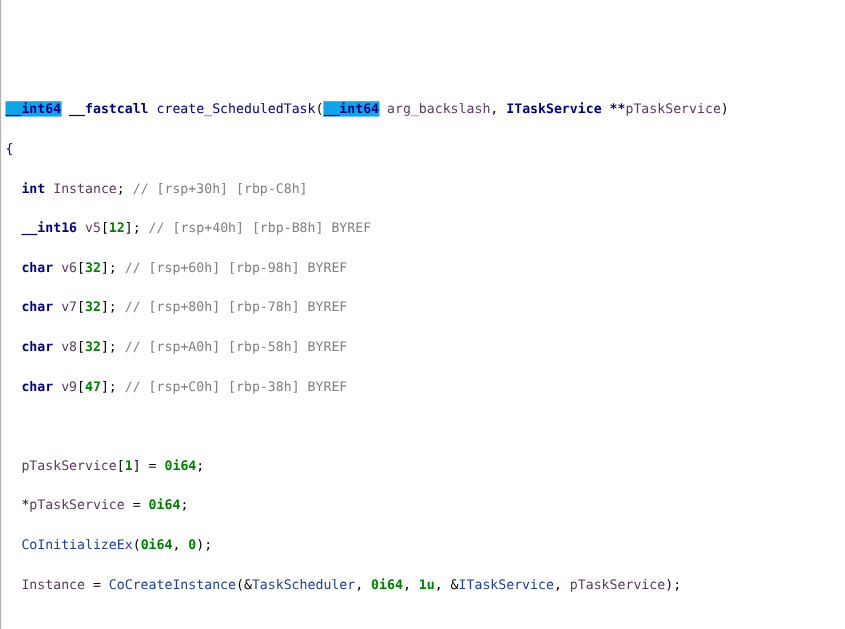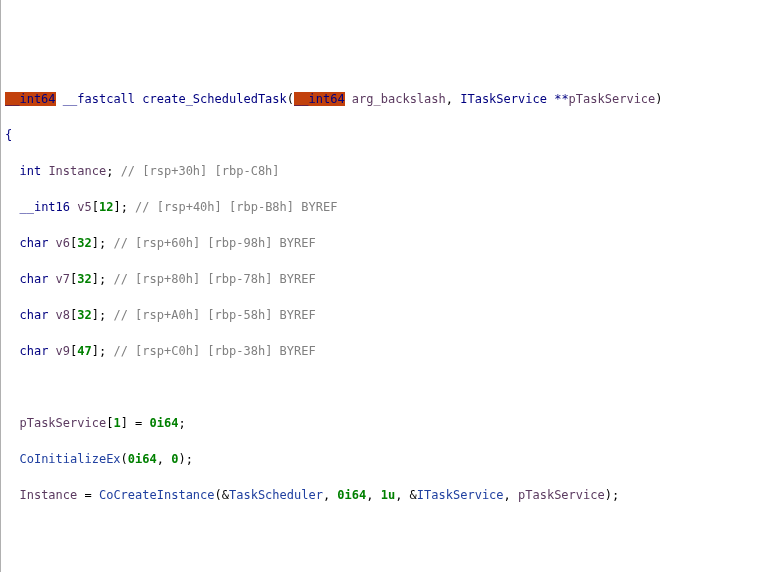--- a/index.html
+++ b/index.html
@@ -9,22 +9,22 @@
     font-family: Consolas, "DejaVu Sans Mono", monospace;
     font-size: 12px;
     line-height: 18px;
     width: 768px;
     height: 572px;
     overflow: hidden;
     white-space: pre;
     border-left: 1px solid #b0b0b0;
   }
   .ln { padding-left: 4px; }
-  .kw   { color: #000080; font-weight: normal; text-align: center; }  
-  .hl   { background: #c2410c; color:#000080; }   
+  .kw   { color: #000080; font-weight: bold; text-align: center; }  
+  .hl   { background: #0ea5e9; color:#000080;font-weight:bold; }   
   .fn   { color: #000080; }                        
   .call { color: #2040a0; }                        
   .glob { color: #2040a0; }                        
   .id   { color: #5b3a60; }                        
   .num  { color: #008000; font-weight: bold; }                        
   .cm   { color: #808080; }    
   .punc { color: #000080; }                        
 </style>
 </head>
 <body>
@@ -35,20 +35,21 @@
 <div class="ln"><span class="hl">__int64</span> <span class="kw">__fastcall</span> <span class="fn">create_ScheduledTask</span>(<span class="hl">__int64</span> <span class="id">arg_backslash</span>, <span class="kw">ITaskService</span> <span class="kw">**</span><span class="id">pTaskService</span>)</div>
 <div class="ln"><span class="punc">{</span></div>
 <div class="ln">  <span class="kw">int</span> <span class="id">Instance</span>; <span class="cm">// [rsp+30h] [rbp-C8h]</span></div>
 <div class="ln">  <span class="kw">__int16</span> <span class="id">v5</span>[<span class="num">12</span>]; <span class="cm">// [rsp+40h] [rbp-B8h] BYREF</span></div>
 <div class="ln">  <span class="kw">char</span> <span class="id">v6</span>[<span class="num">32</span>]; <span class="cm">// [rsp+60h] [rbp-98h] BYREF</span></div>
 <div class="ln">  <span class="kw">char</span> <span class="id">v7</span>[<span class="num">32</span>]; <span class="cm">// [rsp+80h] [rbp-78h] BYREF</span></div>
 <div class="ln">  <span class="kw">char</span> <span class="id">v8</span>[<span class="num">32</span>]; <span class="cm">// [rsp+A0h] [rbp-58h] BYREF</span></div>
 <div class="ln">  <span class="kw">char</span> <span class="id">v9</span>[<span class="num">47</span>]; <span class="cm">// [rsp+C0h] [rbp-38h] BYREF</span></div>
 <div class="ln"> </div>
 <div class="ln">  <span class="id">pTaskService</span>[<span class="num">1</span>] = <span class="num">0i64</span>;</div>
+<div class="ln">  *<span class="id">pTaskService</span> = <span class="num">0i64</span>;</div>
 <div class="ln">  <span class="call">CoInitializeEx</span>(<span class="num">0i64</span>, <span class="num">0</span>);</div>
 <div class="ln">  <span class="id">Instance</span> = <span class="call">CoCreateInstance</span>(&amp;<span class="glob">TaskScheduler</span>, <span class="num">0i64</span>, <span class="num">1u</span>, &amp;<span class="glob">ITaskService</span>, <span class="id">pTaskService</span>);</div>
 
 
 
 
 
 
 
 

